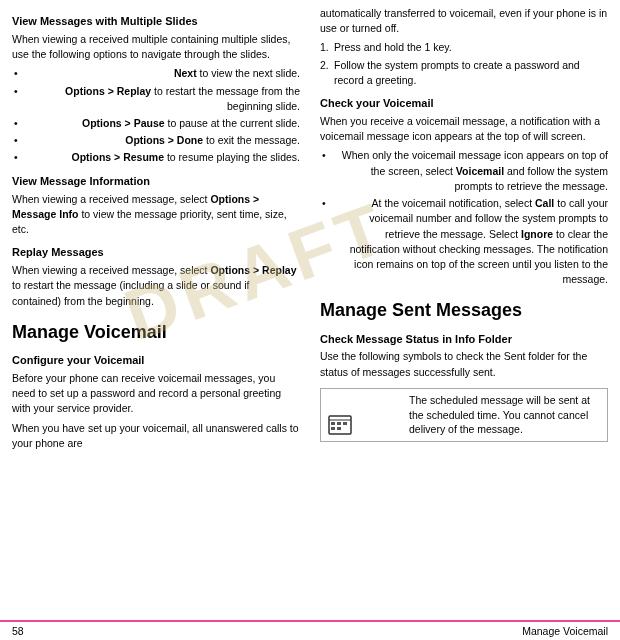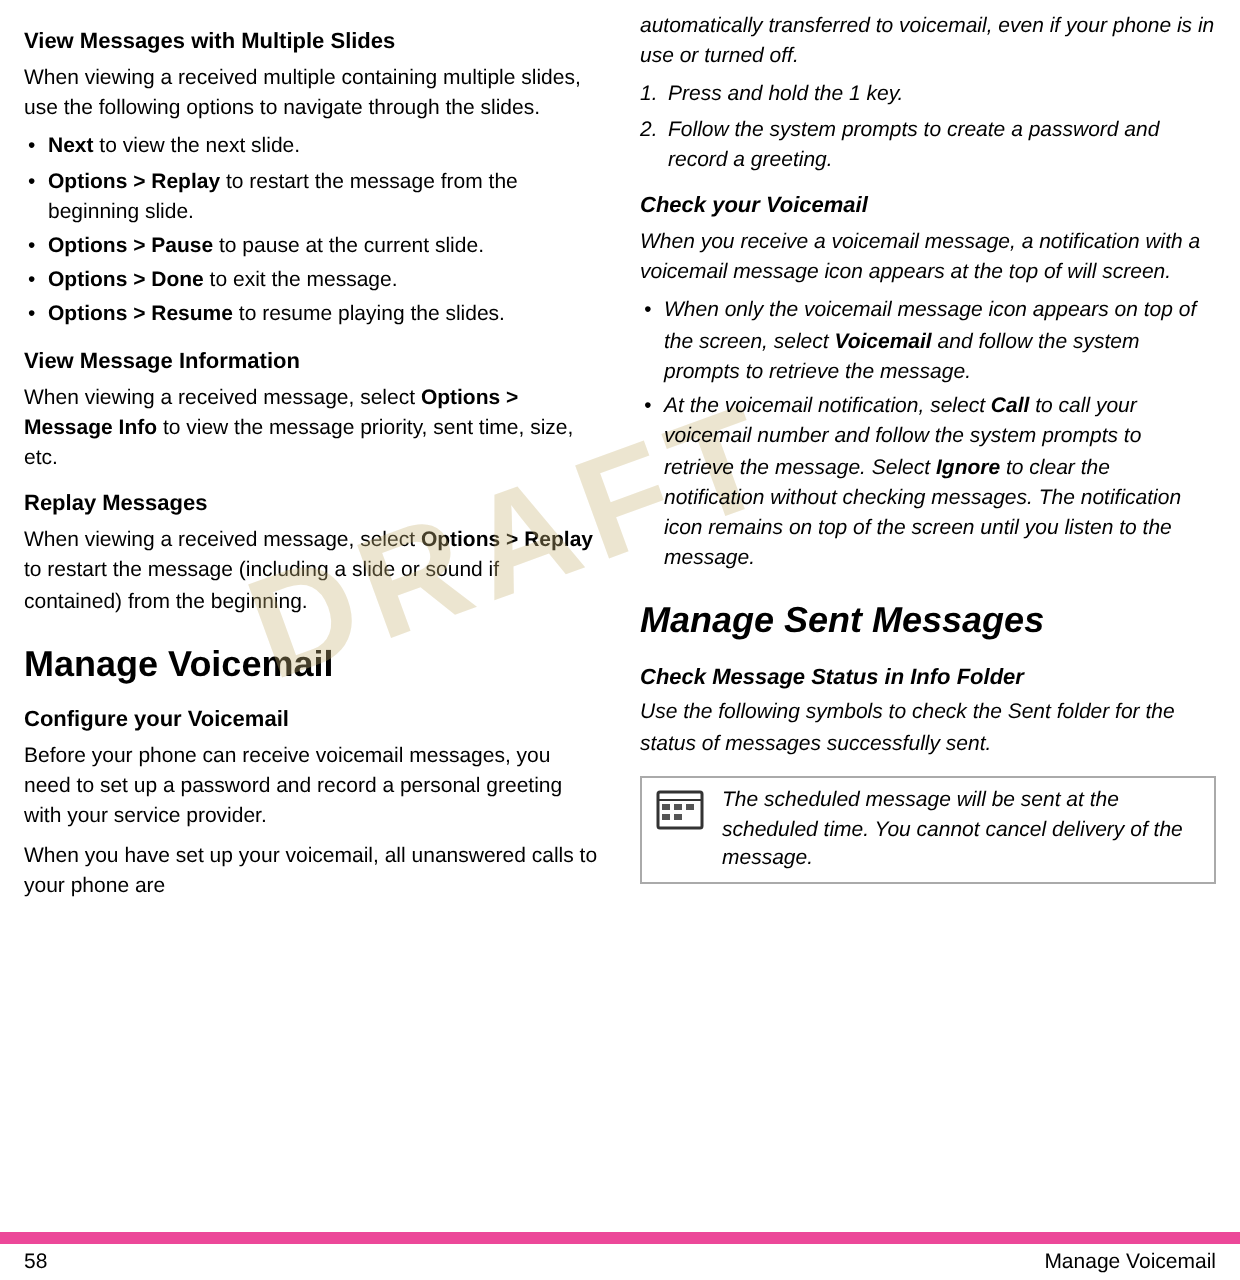--- a/index.html
+++ b/index.html
@@ -27,21 +27,20 @@
       width: 310px;
       padding: 6px 10px 6px 12px;
       font-size: 10.5px;
       line-height: 1.45;
     }
     .right-column {
       width: 310px;
       padding: 6px 12px 6px 10px;
       font-size: 10.5px;
       line-height: 1.45;
-      font-style: italic;
     }
     .section-heading {
       font-size: 18px;
       font-weight: bold;
       margin-top: 10px;
       margin-bottom: 3px;
     }
     .sub-heading {
       font-size: 11px;
       font-weight: bold;
@@ -49,20 +48,21 @@
       margin-bottom: 2px;
     }
     .para {
       margin-bottom: 4px;
     }
     .bullet-list {
       list-style: none;
       margin-left: 0;
       padding-left: 0;
       margin-bottom: 4px;
+      text-align: right;
     }
     .bullet-list li {
       padding-left: 12px;
       position: relative;
       margin-bottom: 2px;
     }
     .bullet-list li::before {
       content: "•";
       position: absolute;
       left: 2px;
@@ -76,29 +76,30 @@
     .numbered-list li {
       padding-left: 14px;
       position: relative;
       margin-bottom: 2px;
     }
     .bold { font-weight: bold; }
     .footer-bar {
       display: flex;
       justify-content: space-between;
       padding: 3px 12px;
-      border-top: 6px solid #ec4899;
+      border-top: 2px solid #ec4899;
       font-size: 10.5px;
     }
     .info-box {
       display: flex;
       border: 1px solid #aaa;
       margin-top: 8px;
       padding: 4px;
-      align-items: flex-start;
+      align-items: flex-end;
+      gap: 48px;
     }
     .info-box-icon {
       width: 30px;
       min-width: 30px;
       margin-right: 6px;
       display: flex;
       align-items: center;
       justify-content: center;
     }
     .info-box-icon svg {

